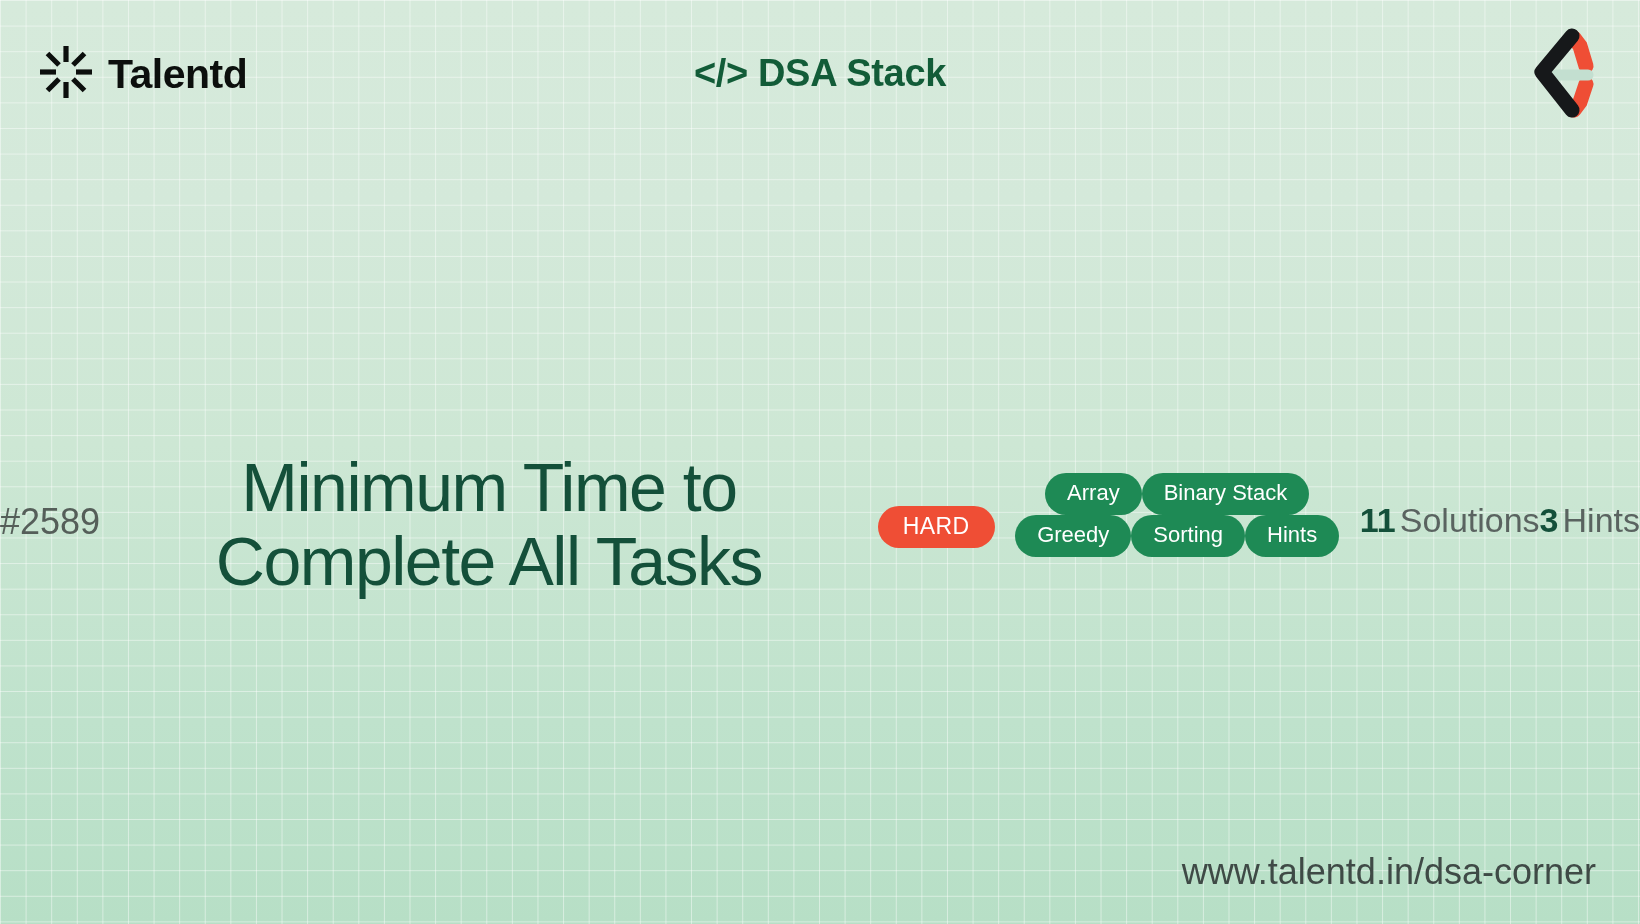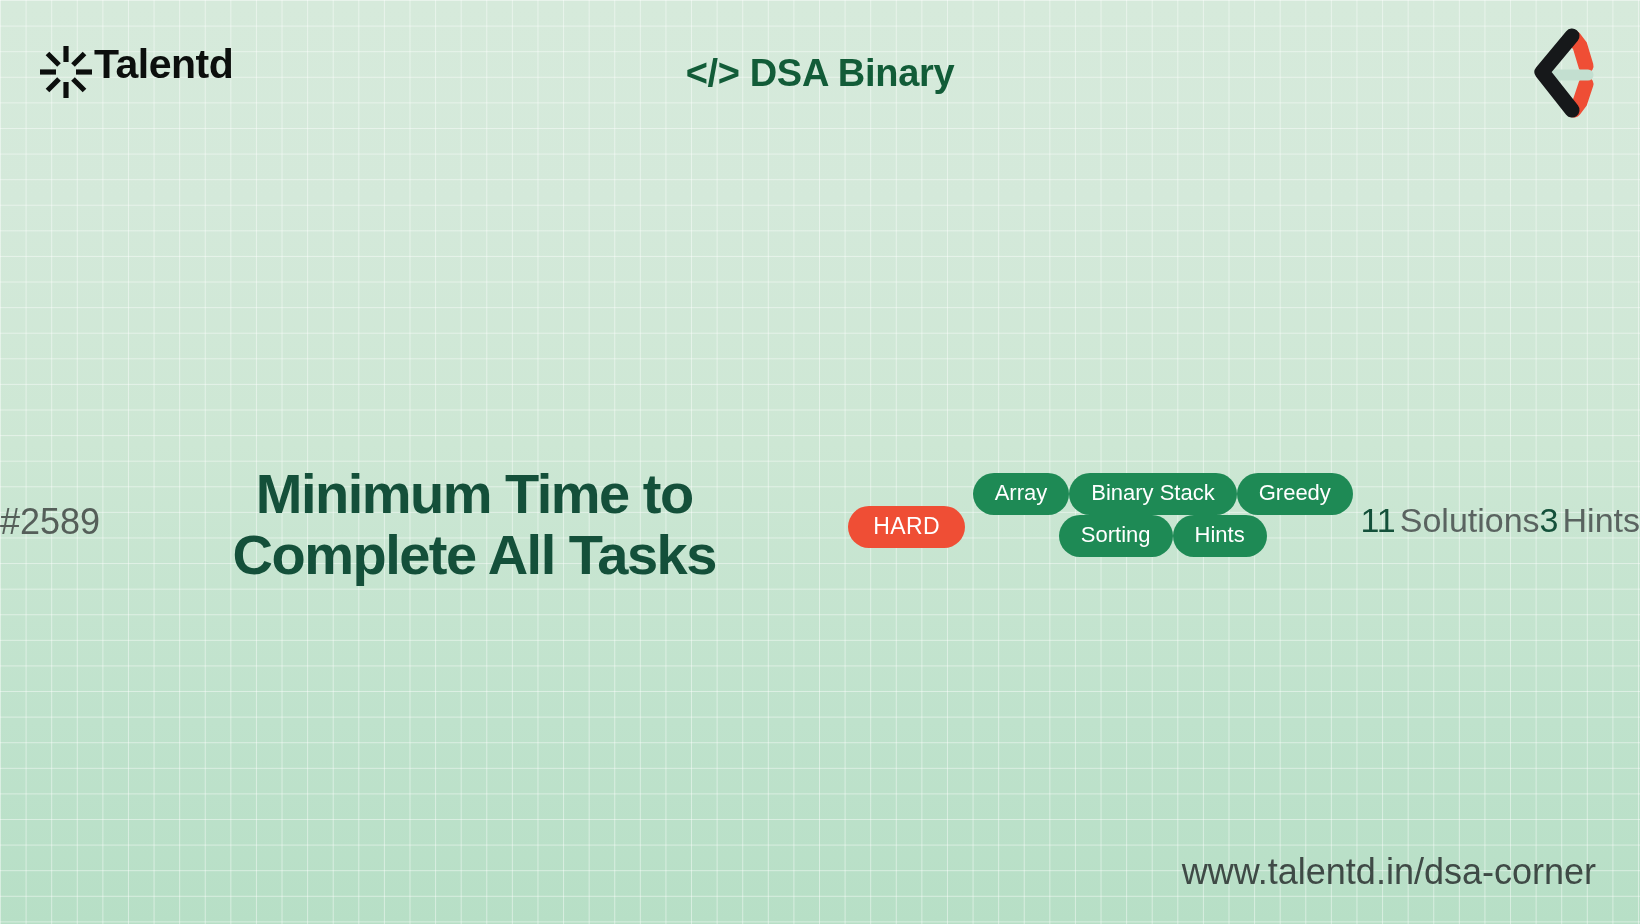--- a/index.html
+++ b/index.html
@@ -39,21 +39,22 @@
     position: absolute;
     top: 0; left: 0; right: 0;
     height: 158px;
   }
 
   #brand {
     position: absolute;
     left: 38px;
     top: 44px;
     display: flex;
-    align-items: flex-start;
+    align-items: center;
+    gap: 14px;
   }
   #brand-mark { display: block; }
   #brand-name {
     font-size: 41px;
     font-weight: bold;
     color: #0c0f0d;
     letter-spacing: -0.5px;
     line-height: 1;
   }
 
@@ -90,22 +91,22 @@
   }
 
   #problem-number {
     font-size: 36px;
     color: #555e59;
     line-height: 1;
     margin-bottom: 26px;
   }
 
   #problem-title {
-    font-size: 56px;
-    font-weight: bold;
+    font-size: 68px;
+    font-weight: normal;
     color: #14503a;
     line-height: 1.08;
     letter-spacing: -1.5px;
     text-align: center;
     margin: 1px 0 22px 0;
     padding: 0 60px;
   }
 
   #difficulty-badge {
     display: inline-block;
@@ -136,21 +137,21 @@
     white-space: nowrap;
   }
 
   .stat-line {
     font-size: 34px;
     color: #5a6360;
     line-height: 1;
     margin-bottom: 30px;
   }
   .stat-line .stat-value {
-    font-weight: normal;
+    font-weight: bold;
     color: #14503a;
     margin-right: 4px;
   }
 
   
   #footer {
     position: absolute;
     right: 44px;
     bottom: 34px;
     font-size: 36px;
@@ -179,21 +180,21 @@
             <line x1="35" y1="35" x2="46.5" y2="46.5"></line>
             <line x1="46.5" y1="9.5" x2="35" y2="21"></line>
             <line x1="21" y1="35" x2="9.5" y2="46.5"></line>
           </g>
         </svg>
       </span>
       <span id="brand-name">Talentd</span>
     </div>
 
     <div id="header-title">
-      <span class="code-glyph">&lt;/&gt;</span><span>DSA Binary</span>
+      <span class="code-glyph">&lt;/&gt;</span><span>DSA Stack</span>
     </div>
 
     <div id="corner-logo">
       <svg width="96" height="104" viewBox="0 0 96 104" aria-hidden="true">
         <path d="M72 16 L78 24 L84 44" stroke="#ef4e35" stroke-width="15" stroke-linecap="round" fill="none"></path>
         <path d="M84 62 L78 80 L72 88" stroke="#ef4e35" stroke-width="15" stroke-linecap="round" fill="none"></path>
         <line x1="54" y1="53" x2="86" y2="53" stroke="#c3dfd0" stroke-width="11" stroke-linecap="round"></line>
         <path d="M70 14 L40 50 L70 88" stroke="#16181a" stroke-width="15" stroke-linecap="round" stroke-linejoin="round" fill="none"></path>
       </svg>
     </div>

